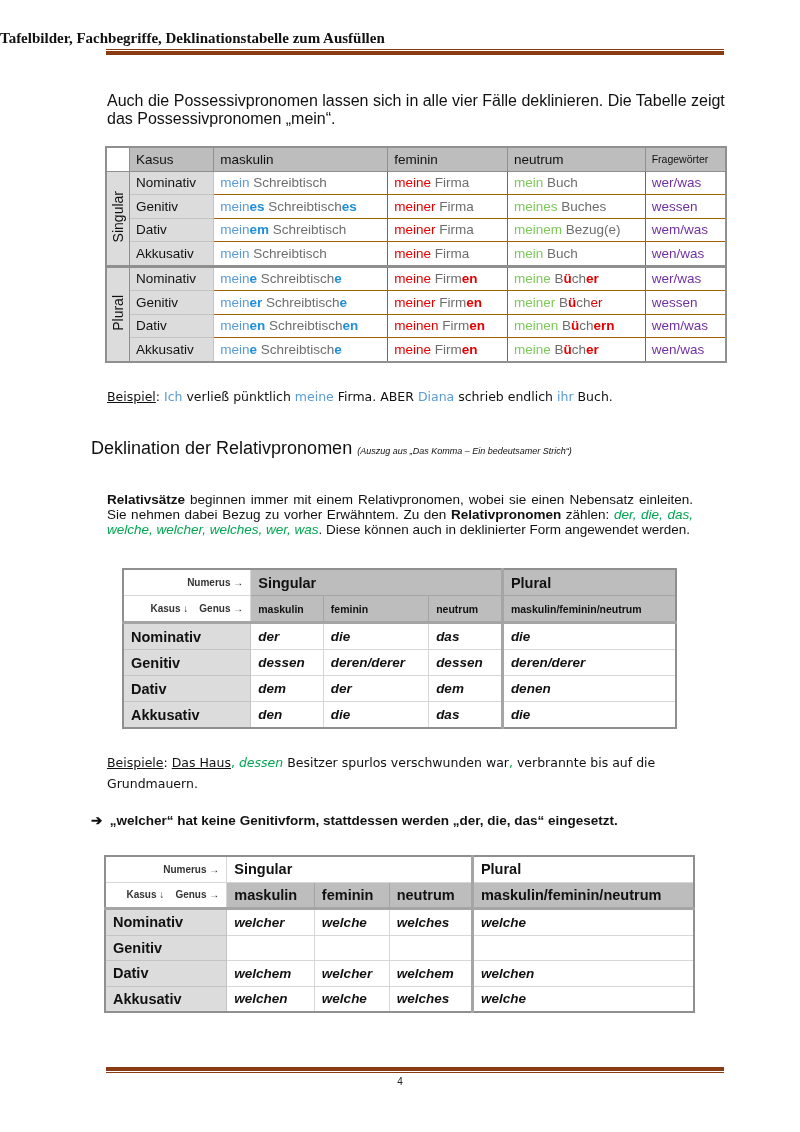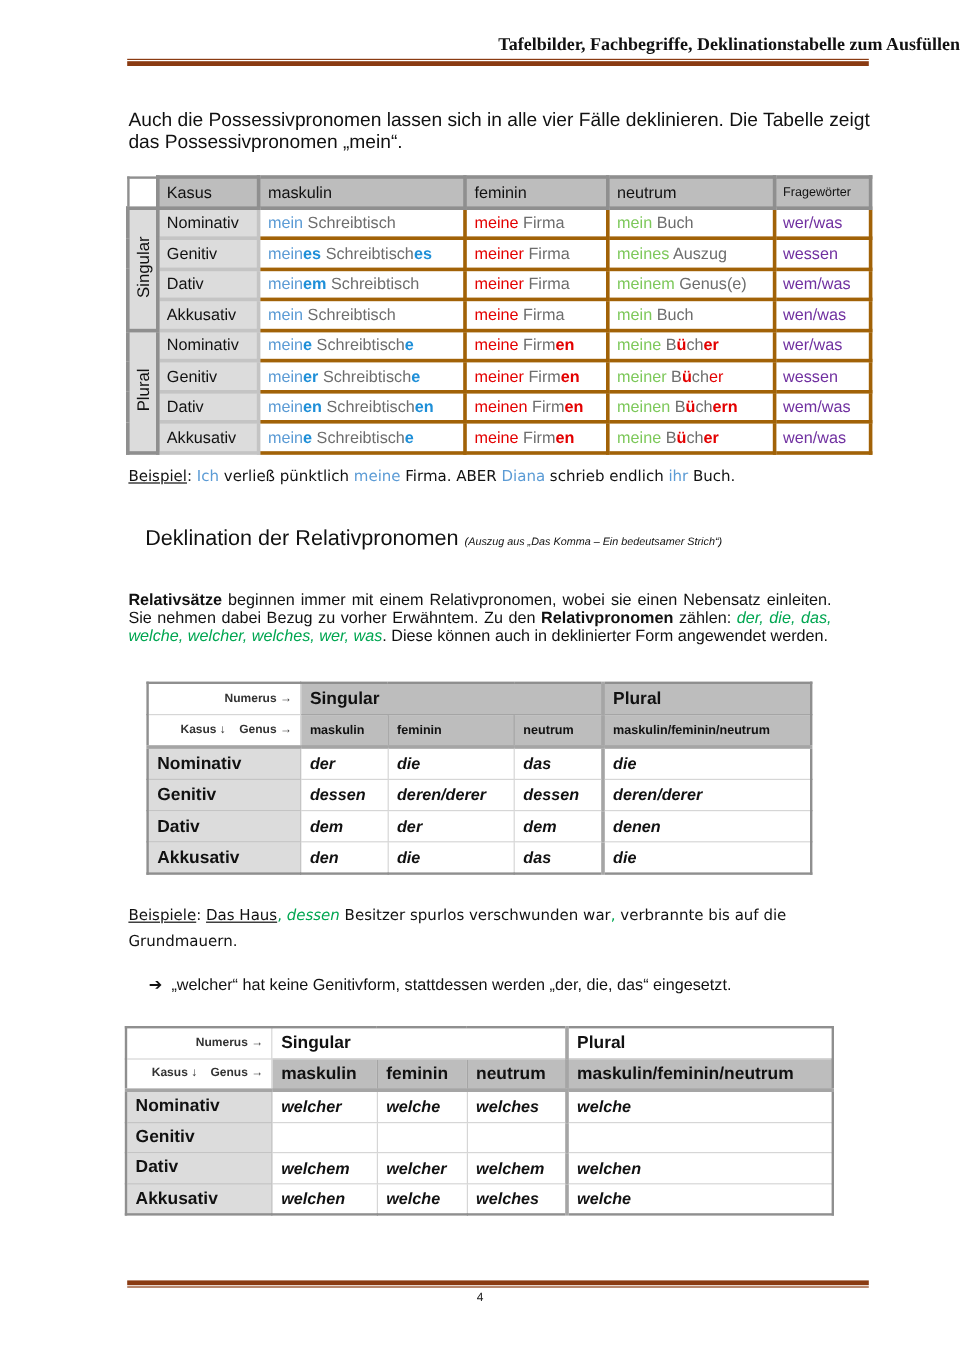--- a/index.html
+++ b/index.html
@@ -1,62 +1,62 @@
 <!DOCTYPE html>
 <html><head>
 <meta charset="utf-8">
 <style>
   html, body { margin:0; padding:0; background:#fff; }
   body { width:800px; height:1132px; position:relative; overflow:hidden; font-family:"Liberation Sans", sans-serif; color:#111; }
-  .hdr { position:absolute; left:0; top:30px; width:800px; text-align:right; font-family:"Liberation Serif", serif; font-weight:bold; font-size:15px; color:#111; }
+  .hdr { position:absolute; left:0; top:30px; width:800px; text-align:left; font-family:"Liberation Serif", serif; font-weight:bold; font-size:15px; color:#111; }
   .rule { position:absolute; left:106px; width:618px; }
   .rule .thin { height:1px; background:#8a3b12; }
   .rule .thick { height:4px; background:#8a3b12; margin-top:1px; }
   .intro { position:absolute; left:107px; top:92px; width:620px; font-size:16px; line-height:18px; }
   .gray { color:#6d6d6d; }
   table { border-collapse:collapse; }
   
   #t1 { position:absolute; left:105px; top:146px; width:622px; font-size:13.5px; }
-  #t1 td { border:3px solid #a16207; height:22.5px; padding:0 6px; white-space:nowrap; }
+  #t1 td { border:1px solid #a16207; height:22.5px; padding:0 6px; white-space:nowrap; }
   #t1 .h td { background:#bdbdbd; border-color:#8f8f8f; }
   #t1 .h td.fw { font-size:10.5px; }
   #t1 td.blank { background:#fff; border:none; }
   #t1 td.kas { background:#dcdcdc; border-color:#c4c4c4; font-weight:normal; color:#111; }
   #t1 td.num { background:#dcdcdc; width:22px; padding:0; text-align:center; border-color:#8f8f8f; }
   #t1 .vt { writing-mode:vertical-rl; transform:rotate(180deg); font-size:14px; display:inline-block; }
   #t1 tr.sepTop td { border-top:3px solid #8f8f8f; }
   #t1 { border:2px solid #8f8f8f; }
   .blu { color:#5b9bd5; } .blu2 { color:#1e8fd8; font-weight:bold; }
   .red { color:#e30000; } .redb { color:#e30000; font-weight:bold; }
   .grn { color:#7dc85a; }
   .pur { color:#7030a0; }
   .hand { font-family:"DejaVu Sans", sans-serif; font-size:12.5px; }
   .ex1 { position:absolute; left:107px; top:389px; }
   .ulb { text-decoration:underline; }
-  .h2 { position:absolute; left:121px; top:438px; font-size:18px; }
+  .h2 { position:absolute; left:91px; top:438px; font-size:18px; }
   .h2 small { font-size:9px; font-style:italic; }
   .para { position:absolute; left:107px; top:492px; width:586px; font-size:13.5px; line-height:15px; text-align:justify; }
   .g { color:#00a651; font-style:italic; }
   
   .rt { position:absolute; font-size:13.5px; border:2px solid #8f8f8f; }
   .rt td { border:1px solid #d6d6d6; padding:0 7px; white-space:nowrap;font-weight:bold; }
   .rt .hd { background:#bdbdbd; border-color:#a5a5a5; }
   .rt .corner { background:#fff; text-align:right; font-size:10px; color:#333; }
   .rt .kas { background:#dcdcdc; border-color:#c4c4c4; }
   .rt .it { font-style:italic; }
   .rt .vsep { border-left:3px solid #a5a5a5; }
   .rt tr.bsep td { border-bottom:3px solid #a5a5a5; }
   #t2 { left:122px; top:568px; width:555px; }
   #t2 td { height:25px; }
   #t2 .sm { font-size:10.5px; }
   #t3 { left:104px; top:855px; width:591px; }
   #t3 td { height:24.5px; }
   #t3 .big { font-size:14.5px; }
   .ex2 { position:absolute; left:107px; top:752px; width:560px; line-height:21px; }
-  .arrow { position:absolute; left:124px; top:812px; font-size:13.5px; }
+  .arrow { position:absolute; left:91px; top:812px; font-size:13.5px;font-weight:bold; }
   .foot { position:absolute; left:0; top:1076px; width:800px; text-align:center; font-size:10px; color:#222; line-height:12px; }
 </style>
 </head>
 <body>
 
 <div class="hdr">Tafelbilder, Fachbegriffe, Deklinationstabelle zum Ausfüllen</div>
 <div class="rule" style="top:49px">
     <div class="thin"></div>
     <div class="thick"></div>
   </div>
@@ -80,28 +80,28 @@
         <td class="kas">Nominativ</td>
         <td><span class="blu">mein</span><span class="gray"> Schreibtisch</span></td>
         <td><span class="red">meine</span><span class="gray"> Firm</span><span class="gray">a</span></td>
         <td><span class="grn">mein</span><span class="gray"> Buch</span></td>
         <td class="pur">wer/was</td>
       </tr>
       <tr>
         <td class="kas">Genitiv</td>
         <td><span class="blu">mein</span><span class="blu2">es</span><span class="gray"> Schreibtisch</span><span class="blu2">es</span></td>
         <td><span class="red">meiner</span><span class="gray"> Firma</span></td>
-        <td><span class="grn">meines</span><span class="gray"> Auszug</span></td>
+        <td><span class="grn">meines</span><span class="gray"> Buches</span></td>
         <td class="pur">wessen</td>
       </tr>
       <tr>
         <td class="kas">Dativ</td>
         <td><span class="blu">mein</span><span class="blu2">em</span><span class="gray"> Schreibtisch</span></td>
         <td><span class="red">meiner</span><span class="gray"> Firma</span></td>
-        <td><span class="grn">meinem</span><span class="gray"> Genus(e)</span></td>
+        <td><span class="grn">meinem</span><span class="gray"> Bezug(e)</span></td>
         <td class="pur">wem/was</td>
       </tr>
       <tr>
         <td class="kas">Akkusativ</td>
         <td><span class="blu">mein</span><span class="gray"> Schreibtisch</span></td>
         <td><span class="red">meine</span><span class="gray"> Firma</span></td>
         <td><span class="grn">mein</span><span class="gray"> Buch</span></td>
         <td class="pur">wen/was</td>
       </tr>
       <tr class="sepTop">

